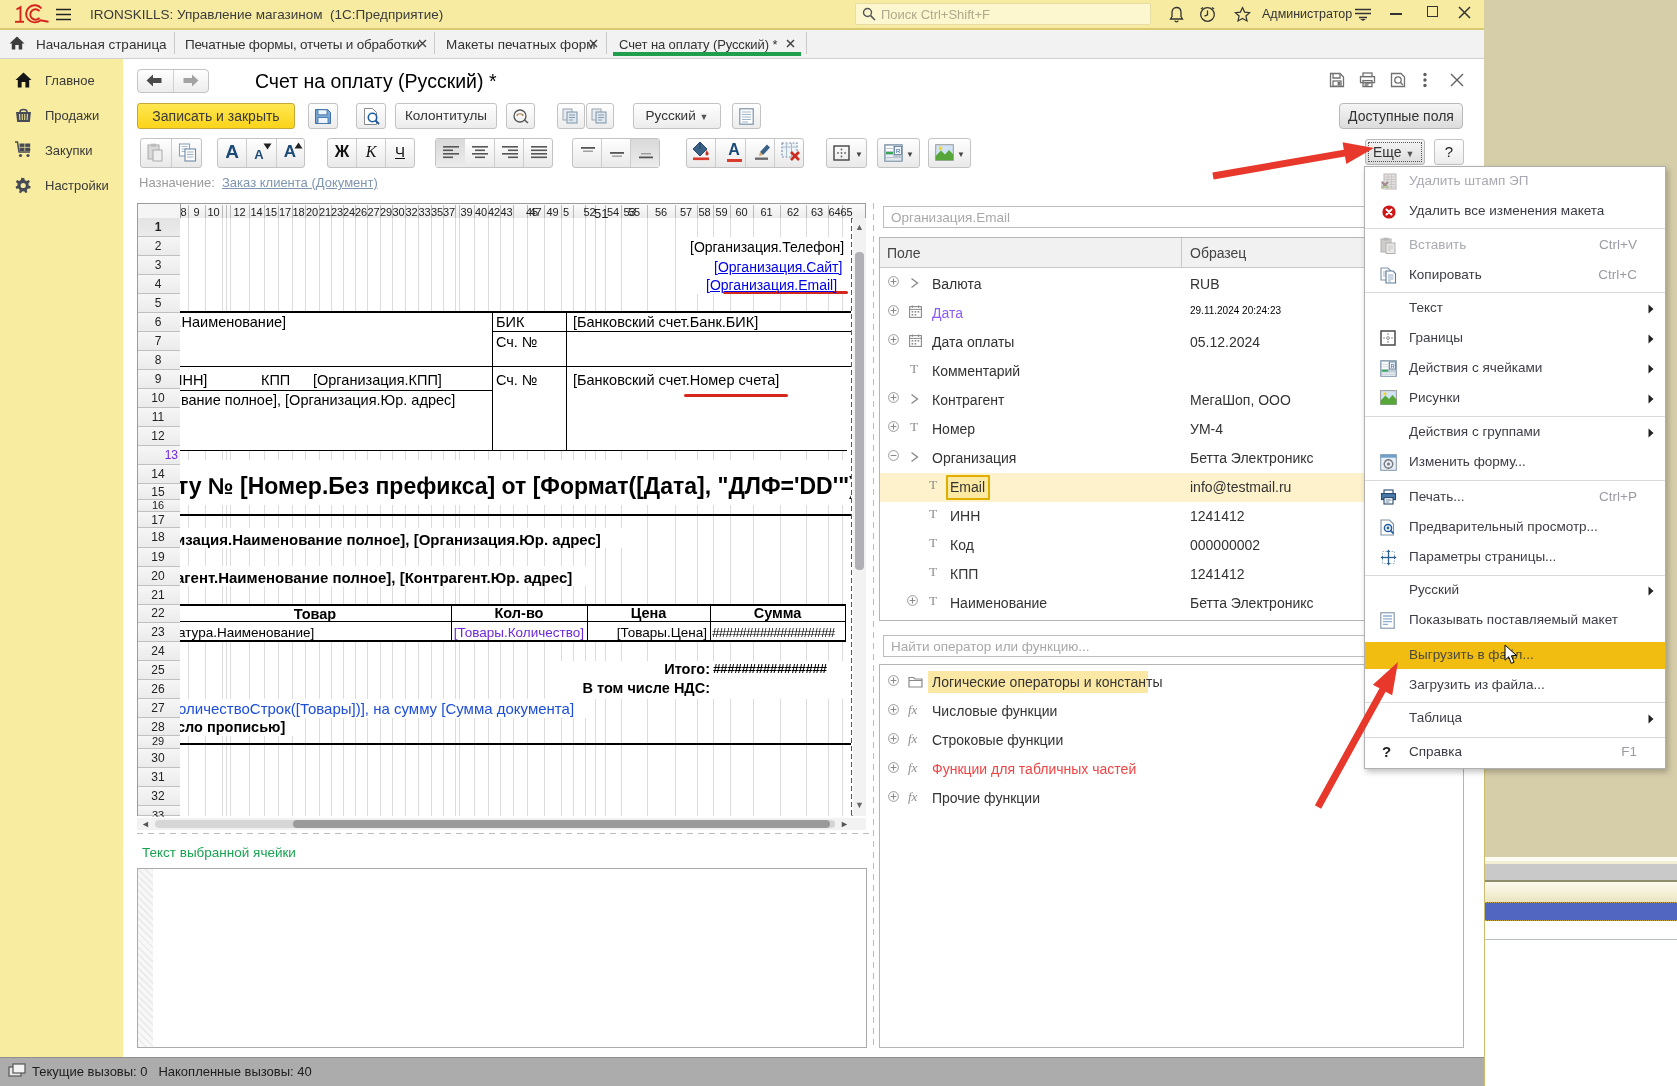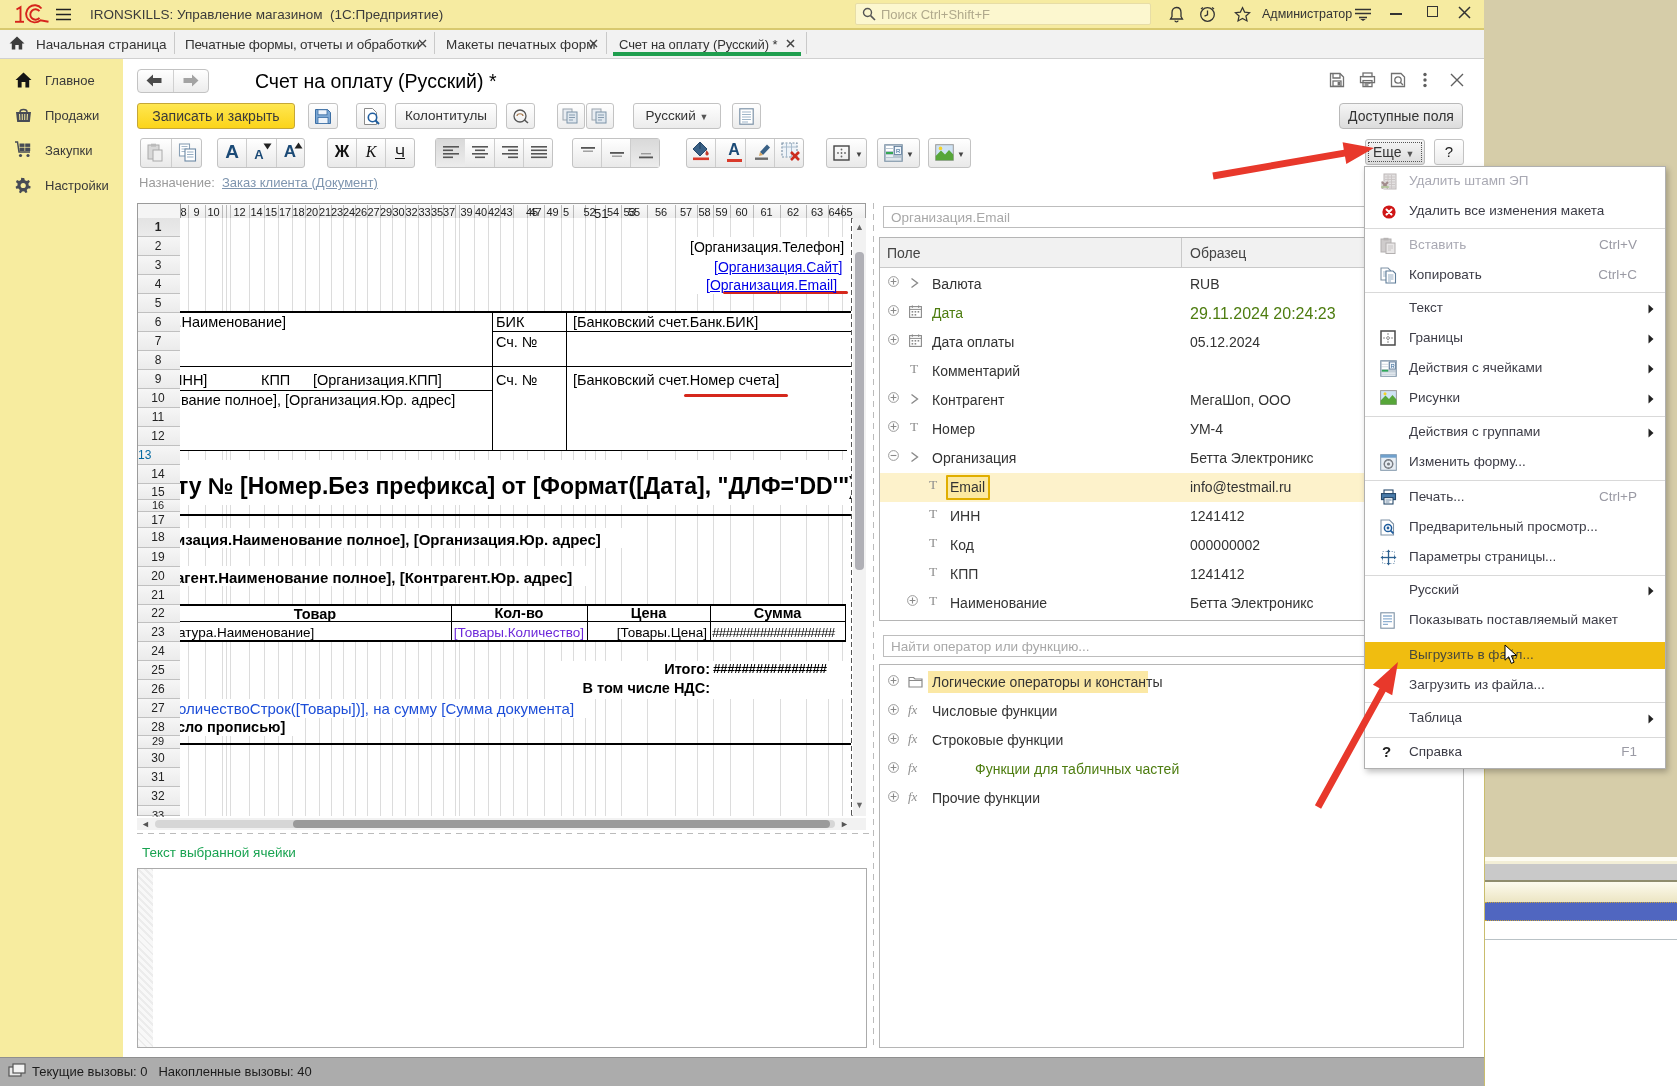--- a/index.html
+++ b/index.html
@@ -450,21 +450,21 @@
 <div style="position:absolute;left:138px;top:353.0px;width:40px;height:15px;font-size:12px;color:#222;text-align:center;">8</div>
 <div style="position:absolute;left:138px;top:370px;width:43px;height:19px;background:linear-gradient(#f6f6f6,#ebebeb);border-bottom:1px solid #c0c0c0;border-right:1px solid #9b9b9b;"></div>
 <div style="position:absolute;left:138px;top:372.0px;width:40px;height:15px;font-size:12px;color:#222;text-align:center;">9</div>
 <div style="position:absolute;left:138px;top:389px;width:43px;height:19px;background:linear-gradient(#f6f6f6,#ebebeb);border-bottom:1px solid #c0c0c0;border-right:1px solid #9b9b9b;"></div>
 <div style="position:absolute;left:138px;top:391.0px;width:40px;height:15px;font-size:12px;color:#222;text-align:center;">10</div>
 <div style="position:absolute;left:138px;top:408px;width:43px;height:19px;background:linear-gradient(#f6f6f6,#ebebeb);border-bottom:1px solid #c0c0c0;border-right:1px solid #9b9b9b;"></div>
 <div style="position:absolute;left:138px;top:410.0px;width:40px;height:15px;font-size:12px;color:#222;text-align:center;">11</div>
 <div style="position:absolute;left:138px;top:427px;width:43px;height:19px;background:linear-gradient(#f6f6f6,#ebebeb);border-bottom:1px solid #c0c0c0;border-right:1px solid #9b9b9b;"></div>
 <div style="position:absolute;left:138px;top:429.0px;width:40px;height:15px;font-size:12px;color:#222;text-align:center;">12</div>
 <div style="position:absolute;left:138px;top:446px;width:43px;height:19px;background:linear-gradient(#f6f6f6,#ebebeb);border-bottom:1px solid #c0c0c0;border-right:1px solid #9b9b9b;"></div>
-<div style="position:absolute;left:138px;top:448.0px;width:40px;height:15px;font-size:12px;color:#0369a1;text-align:left;">13</div>
+<div style="position:absolute;left:138px;top:448.0px;width:40px;height:15px;font-size:12px;color:#6d28d9;text-align:right;">13</div>
 <div style="position:absolute;left:138px;top:465px;width:43px;height:19px;background:linear-gradient(#f6f6f6,#ebebeb);border-bottom:1px solid #c0c0c0;border-right:1px solid #9b9b9b;"></div>
 <div style="position:absolute;left:138px;top:467.0px;width:40px;height:15px;font-size:12px;color:#222;text-align:center;">14</div>
 <div style="position:absolute;left:138px;top:484px;width:43px;height:16px;background:linear-gradient(#f6f6f6,#ebebeb);border-bottom:1px solid #c0c0c0;border-right:1px solid #9b9b9b;"></div>
 <div style="position:absolute;left:138px;top:484.5px;width:40px;height:15px;font-size:12px;color:#222;text-align:center;">15</div>
 <div style="position:absolute;left:138px;top:500px;width:43px;height:12px;background:linear-gradient(#f6f6f6,#ebebeb);border-bottom:1px solid #c0c0c0;border-right:1px solid #9b9b9b;"></div>
 <div style="position:absolute;left:138px;top:498.5px;width:40px;height:15px;font-size:11px;color:#222;text-align:center;">16</div>
 <div style="position:absolute;left:138px;top:512px;width:43px;height:16px;background:linear-gradient(#f6f6f6,#ebebeb);border-bottom:1px solid #c0c0c0;border-right:1px solid #9b9b9b;"></div>
 <div style="position:absolute;left:138px;top:512.5px;width:40px;height:15px;font-size:12px;color:#222;text-align:center;">17</div>
 <div style="position:absolute;left:138px;top:528px;width:43px;height:19.5px;background:linear-gradient(#f6f6f6,#ebebeb);border-bottom:1px solid #c0c0c0;border-right:1px solid #9b9b9b;"></div>
 <div style="position:absolute;left:138px;top:530.25px;width:40px;height:15px;font-size:12px;color:#222;text-align:center;">18</div>
@@ -643,22 +643,22 @@
  <path d="M0.6,4.4 H12.4" stroke="#8a8a8a" stroke-width="1"></path>
  <path d="M3.4,0.5 V2.8 M9.6,0.5 V2.8" stroke="#8a8a8a" stroke-width="1.2"></path>
  <g fill="#8a8a8a">
       <rect x="2.6" y="6" width="1.6" height="1.6"></rect>
       <rect x="5.6" y="6" width="1.6" height="1.6"></rect>
       <rect x="8.6" y="6" width="1.6" height="1.6"></rect>
       <rect x="2.6" y="9" width="1.6" height="1.6"></rect>
       <rect x="5.6" y="9" width="1.6" height="1.6"></rect>
     </g>
   </svg>
-<div style="position:absolute;left:932px;top:304.5px;width:220px;height:17px;font-size:14px;color:#4d7c0f;">Дата</div>
-<div style="position:absolute;left:1190px;top:304.5px;width:280px;height:17px;font-size:16px;color:#4d7c0f;">29.11.2024 20:24:23</div>
+<div style="position:absolute;left:932px;top:304.5px;width:220px;height:17px;font-size:14px;color:#8b5cf6;">Дата</div>
+<div style="position:absolute;left:1190px;top:304.5px;width:280px;height:17px;font-size:10px;color:#000000;">29.11.2024 20:24:23</div>
 <svg class="ab" style="left:888px;top:333.5px" width="11" height="11" viewBox="0 0 11 11">
     <circle cx="5.5" cy="5.5" r="4.9" fill="none" stroke="#9a9a9a" stroke-width="1"></circle>
     <path d="M2.6,5.5 H8.4 M5.5,2.6 V8.4" stroke="#8a8a8a" stroke-width="1.1"></path>
   </svg>
 <svg class="ab" style="left:909px;top:333.5px" width="13" height="13" viewBox="0 0 13 13">
  <rect x="0.6" y="1.6" width="11.8" height="10.8" fill="none" stroke="#8a8a8a" stroke-width="1.1"></rect>
  <path d="M0.6,4.4 H12.4" stroke="#8a8a8a" stroke-width="1"></path>
  <path d="M3.4,0.5 V2.8 M9.6,0.5 V2.8" stroke="#8a8a8a" stroke-width="1.2"></path>
  <g fill="#8a8a8a">
       <rect x="2.6" y="6" width="1.6" height="1.6"></rect>
@@ -739,21 +739,21 @@
     <circle cx="5.5" cy="5.5" r="4.9" fill="none" stroke="#9a9a9a" stroke-width="1"></circle>
     <path d="M2.6,5.5 H8.4 M5.5,2.6 V8.4" stroke="#8a8a8a" stroke-width="1.1"></path>
   </svg>
 <div style="position:absolute;left:908px;top:731px;width:16px;height:15px;font-size:13px;font-style:italic;color:#8f8f8f;font-family:'Liberation Serif',serif;">fx</div>
 <div style="position:absolute;left:932px;top:732px;width:300px;height:17px;font-size:14px;color:#333;">Строковые функции</div>
 <svg class="ab" style="left:888px;top:762px" width="11" height="11" viewBox="0 0 11 11">
     <circle cx="5.5" cy="5.5" r="4.9" fill="none" stroke="#9a9a9a" stroke-width="1"></circle>
     <path d="M2.6,5.5 H8.4 M5.5,2.6 V8.4" stroke="#8a8a8a" stroke-width="1.1"></path>
   </svg>
 <div style="position:absolute;left:908px;top:760px;width:16px;height:15px;font-size:13px;font-style:italic;color:#8f8f8f;font-family:'Liberation Serif',serif;">fx</div>
-<div style="position:absolute;left:932px;top:761px;width:300px;height:17px;font-size:14px;color:#4d7c0f;margin-left:43px;">Функции для табличных частей</div>
+<div style="position:absolute;left:932px;top:761px;width:300px;height:17px;font-size:14px;color:#ef4444;">Функции для табличных частей</div>
 <svg class="ab" style="left:888px;top:791px" width="11" height="11" viewBox="0 0 11 11">
     <circle cx="5.5" cy="5.5" r="4.9" fill="none" stroke="#9a9a9a" stroke-width="1"></circle>
     <path d="M2.6,5.5 H8.4 M5.5,2.6 V8.4" stroke="#8a8a8a" stroke-width="1.1"></path>
   </svg>
 <div style="position:absolute;left:908px;top:789px;width:16px;height:15px;font-size:13px;font-style:italic;color:#8f8f8f;font-family:'Liberation Serif',serif;">fx</div>
 <div style="position:absolute;left:932px;top:790px;width:300px;height:17px;font-size:14px;color:#333;">Прочие функции</div>
 <div style="position:absolute;left:0px;top:1057px;width:1484px;height:29px;background:#acacac;border-top:1px solid #8f8f8f;"></div>
 <svg class="ab" style="left:8px;top:1063px" width="18" height="16" viewBox="0 0 18 16">
  <rect x="1" y="4" width="12" height="9" fill="#e8e8e8" stroke="#555" stroke-width="1.2"></rect>
  <rect x="5" y="1" width="12" height="9" fill="#f4f4f4" stroke="#555" stroke-width="1.2"></rect>

